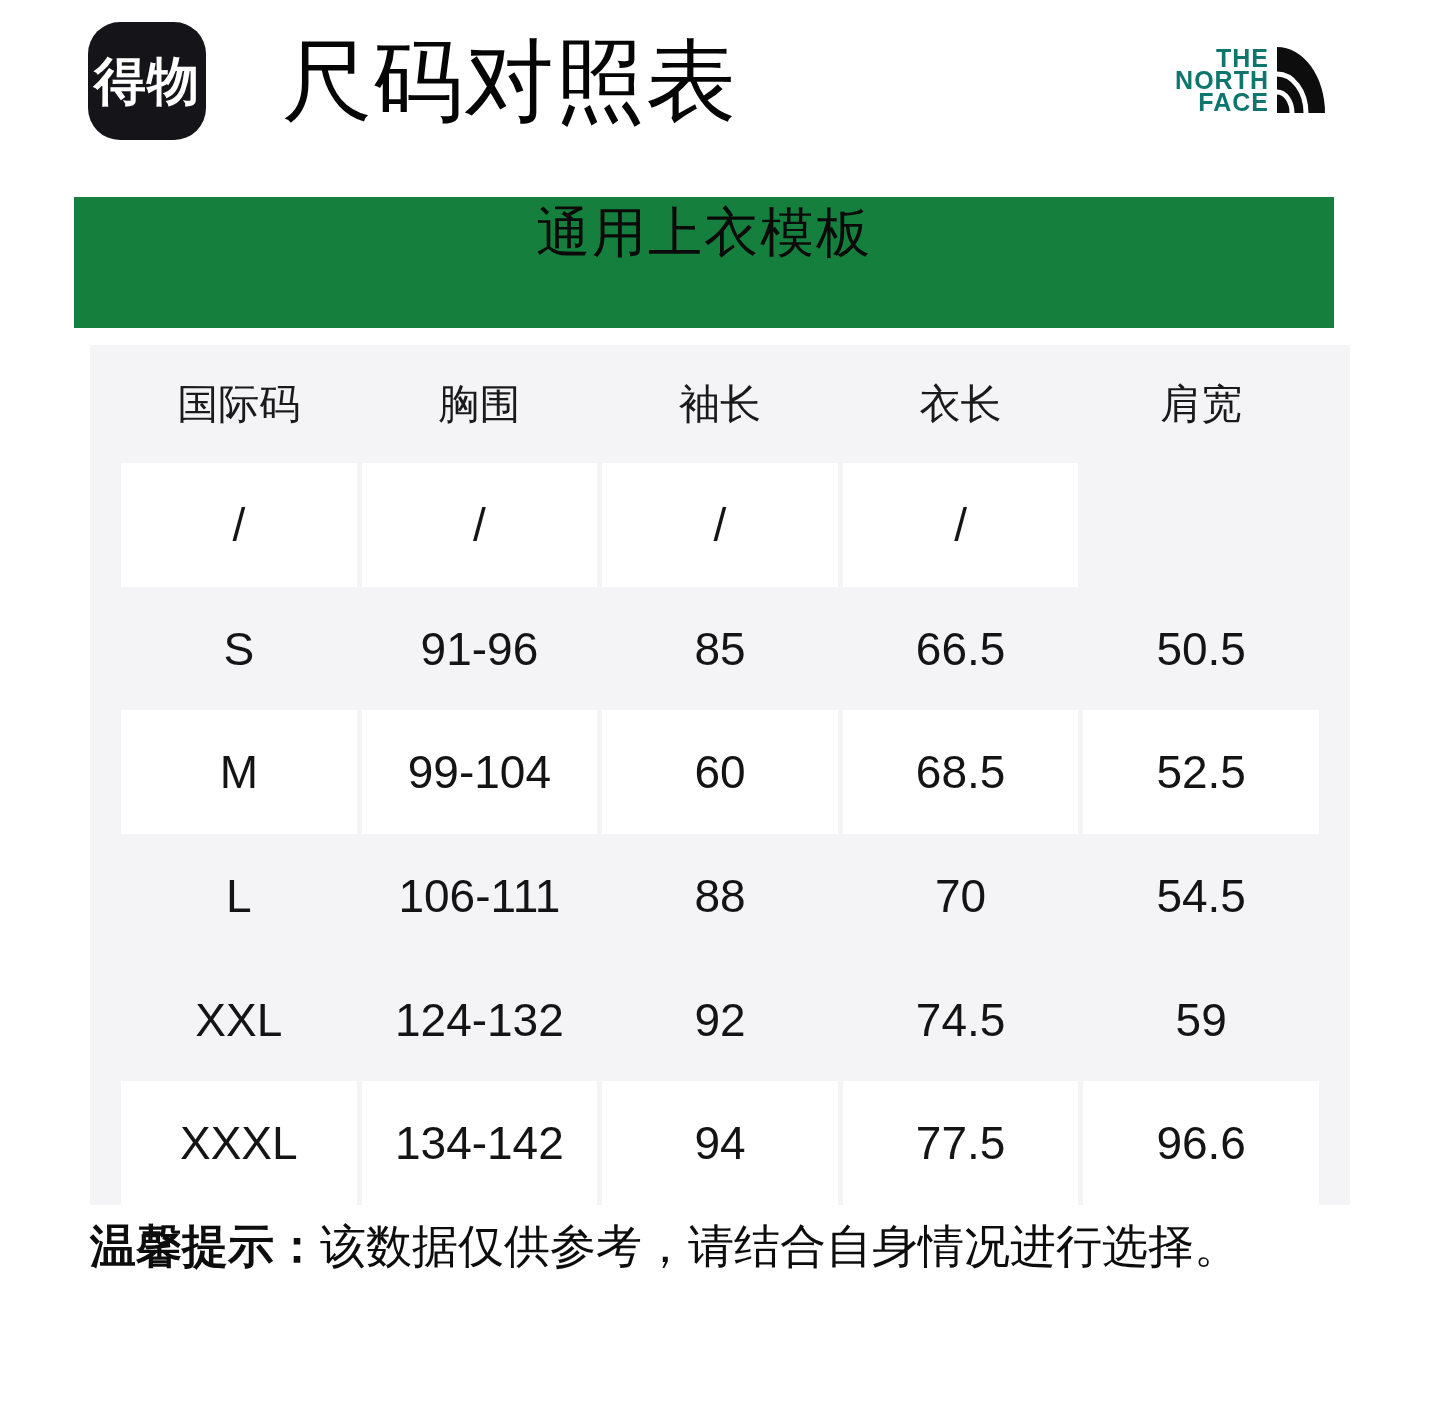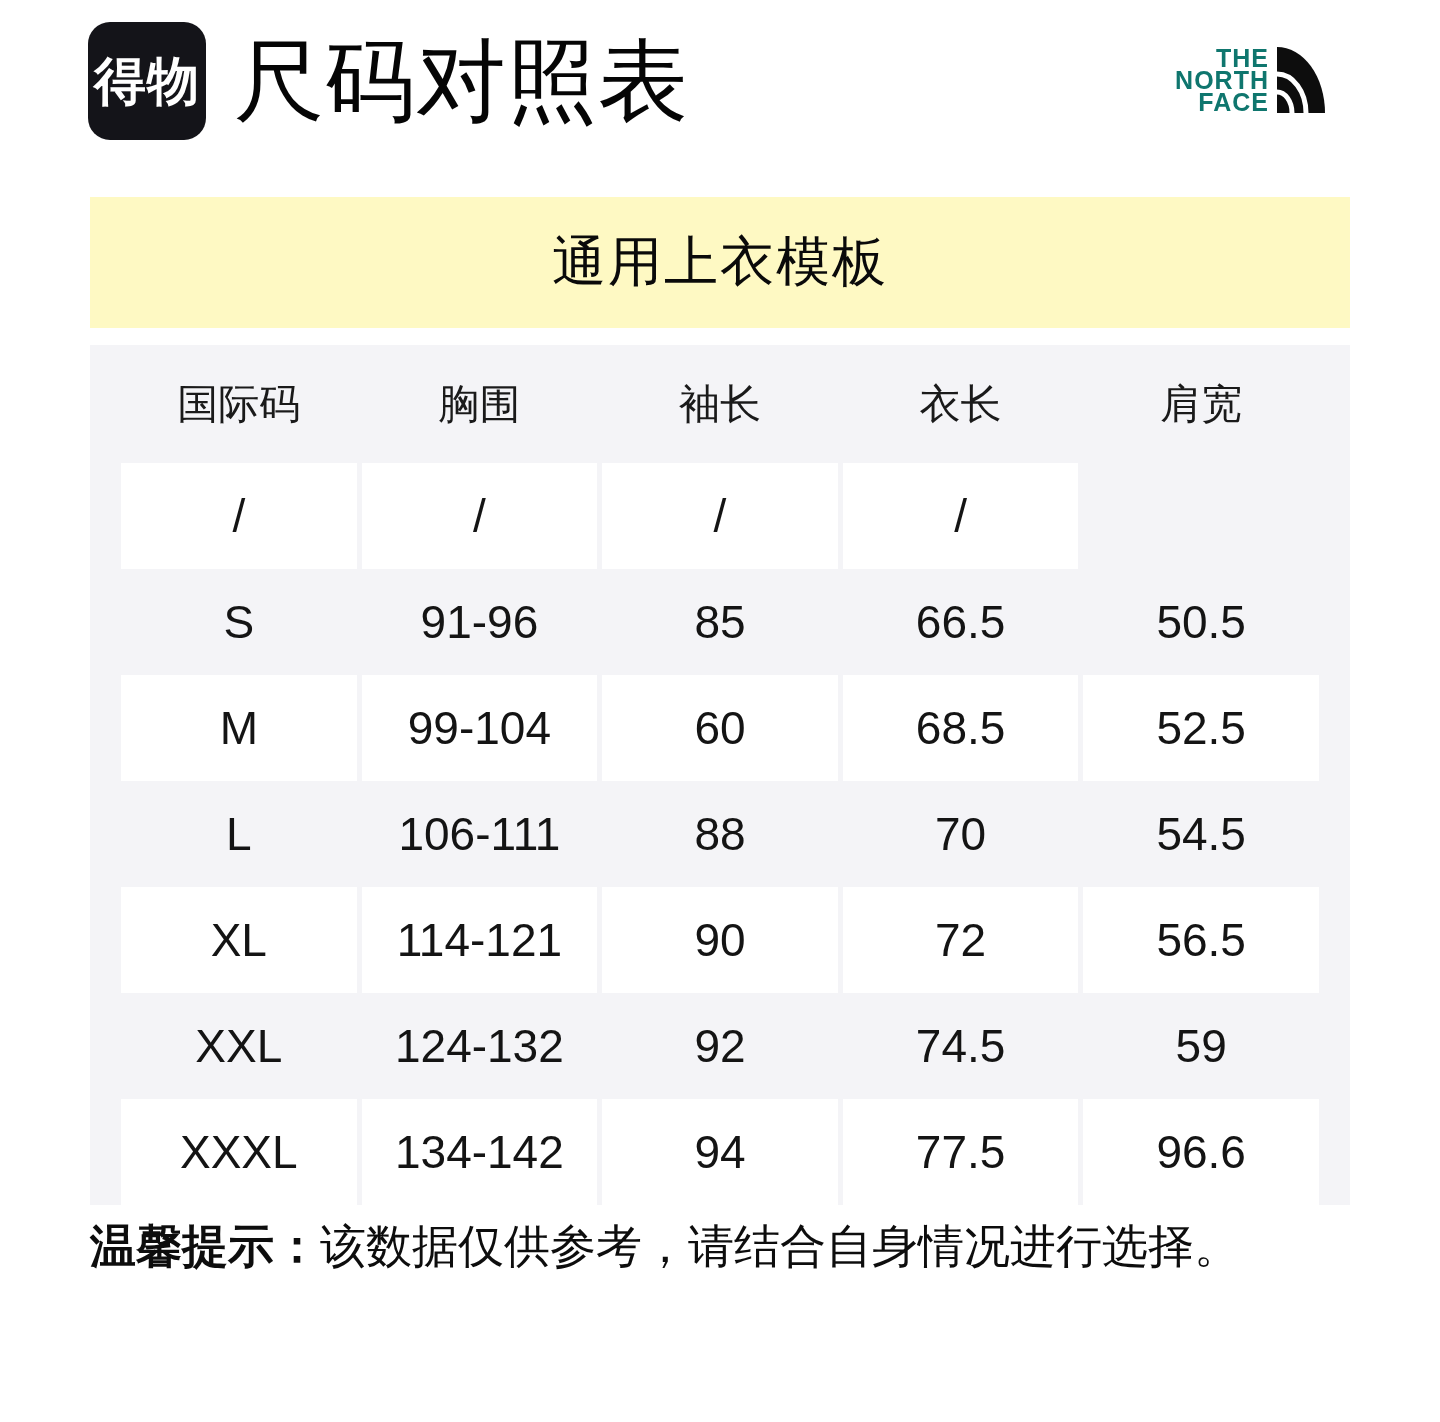--- a/index.html
+++ b/index.html
@@ -23,40 +23,41 @@
     left: 88px;
     top: 22px;
     height: 118px;
     display: flex;
     align-items: center;
     gap: 28px;
   }
   .dewu-logo {
     width: 118px;
     height: 118px;
-    border-radius: 22px;
+    border-radius: 32px;
     background: #141419;
     display: flex;
     align-items: center;
     justify-content: center;
   }
   .dewu-logo span {
     color: #ffffff;
     font-size: 52px;
     font-weight: 700;
     letter-spacing: 1px;
     line-height: 1;
   }
   .page-title {
     font-size: 90px;
     font-weight: 500;
     color: #050505;
     letter-spacing: 1px;
     line-height: 1;
     white-space: nowrap;
+    margin-left: 48px;
   }
 
   
   .tnf-logo {
     position: absolute;
     top: 47px;
     right: 115px;
     display: flex;
     align-items: flex-end;
   }
@@ -68,27 +69,26 @@
     letter-spacing: 1px;
     color: #0f766e;
     margin-right: 8px;
     white-space: nowrap;
   }
   .tnf-dome { display: block; }
 
   
   .banner {
     position: absolute;
-    left: 90px;
+    left: 74px;
     top: 197px;
     width: 1260px;
     height: 131px;
-    background: #fef9c3;
-    display: flex;
-    align-items: center;
+    background: #15803d;
+    display: flex;
     justify-content: center;
   }
   .banner-title {
     font-size: 54px;
     color: #0a0a0a;
     font-weight: 400;
     letter-spacing: 2px;
   }
 
   
@@ -197,27 +197,20 @@
     </div>
 
     <div class="t-row">
       <div class="cell">L</div>
       <div class="cell">106-111</div>
       <div class="cell">88</div>
       <div class="cell">70</div>
       <div class="cell">54.5</div>
     </div>
 
-    <div class="t-row white">
-      <div class="cell">XL</div>
-      <div class="cell">114-121</div>
-      <div class="cell">90</div>
-      <div class="cell">72</div>
-      <div class="cell">56.5</div>
-    </div>
 
     <div class="t-row">
       <div class="cell">XXL</div>
       <div class="cell">124-132</div>
       <div class="cell">92</div>
       <div class="cell">74.5</div>
       <div class="cell">59</div>
     </div>
 
     <div class="t-row white">

